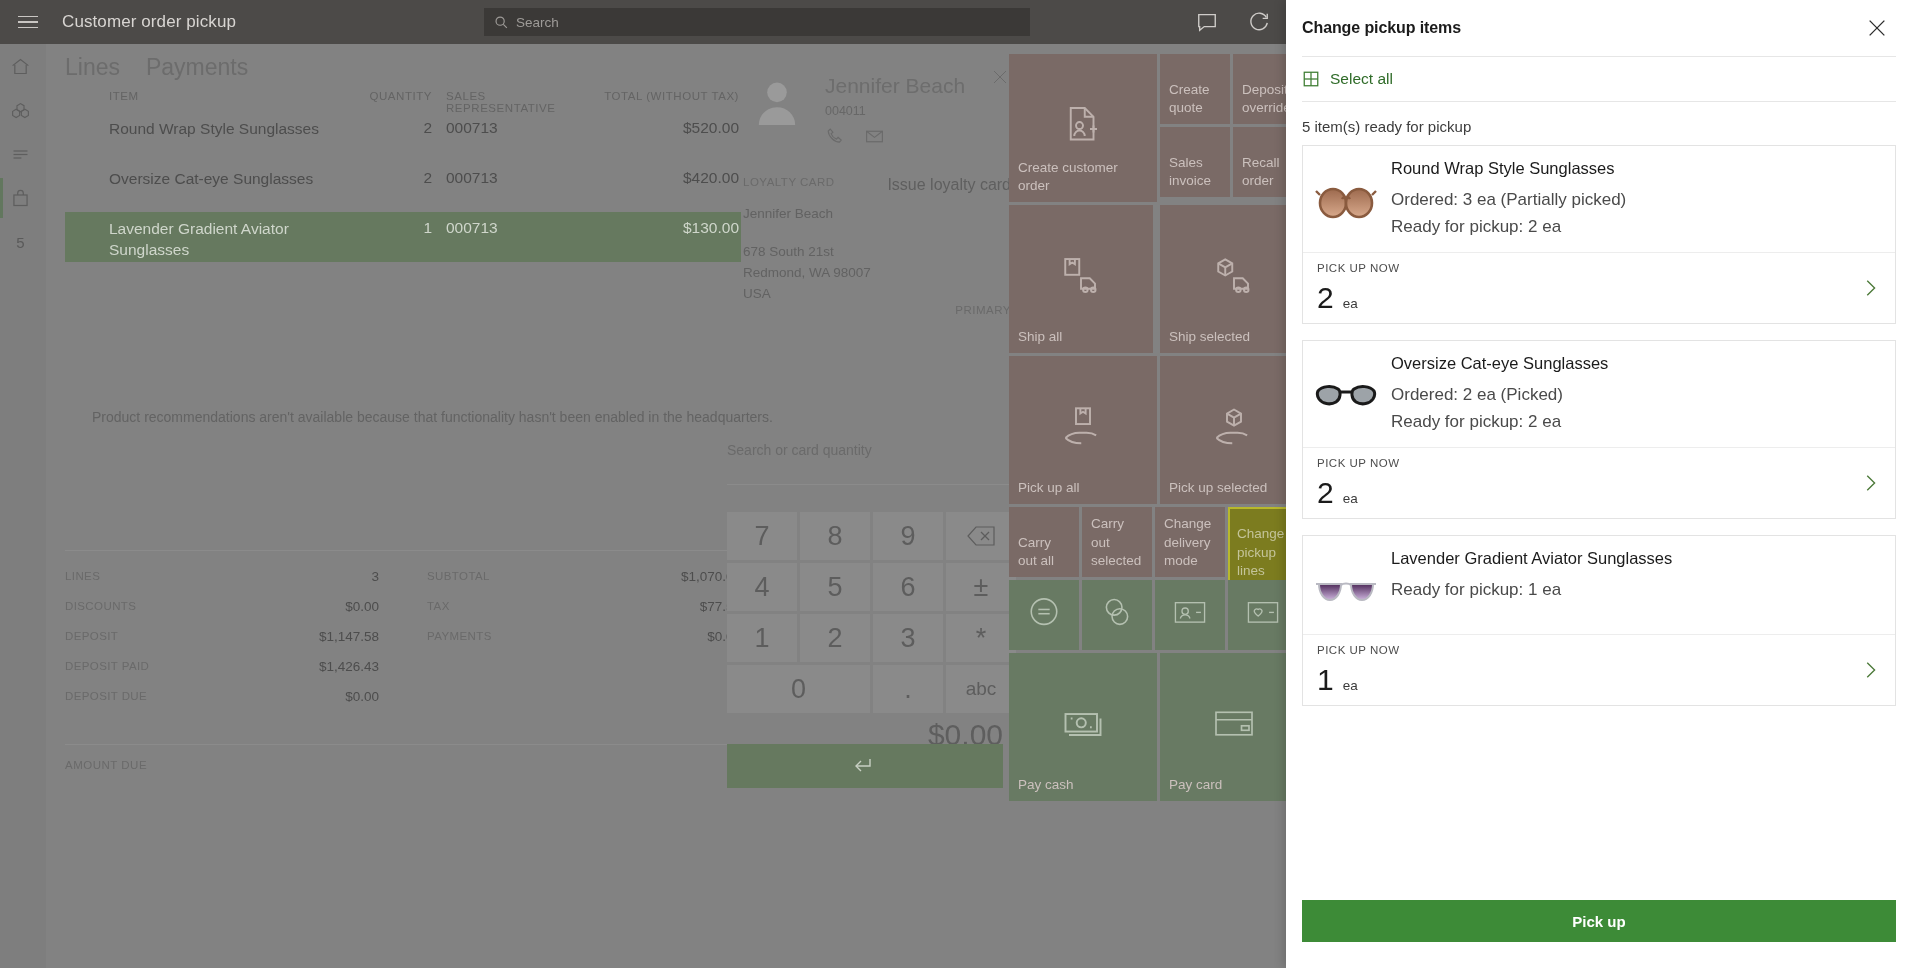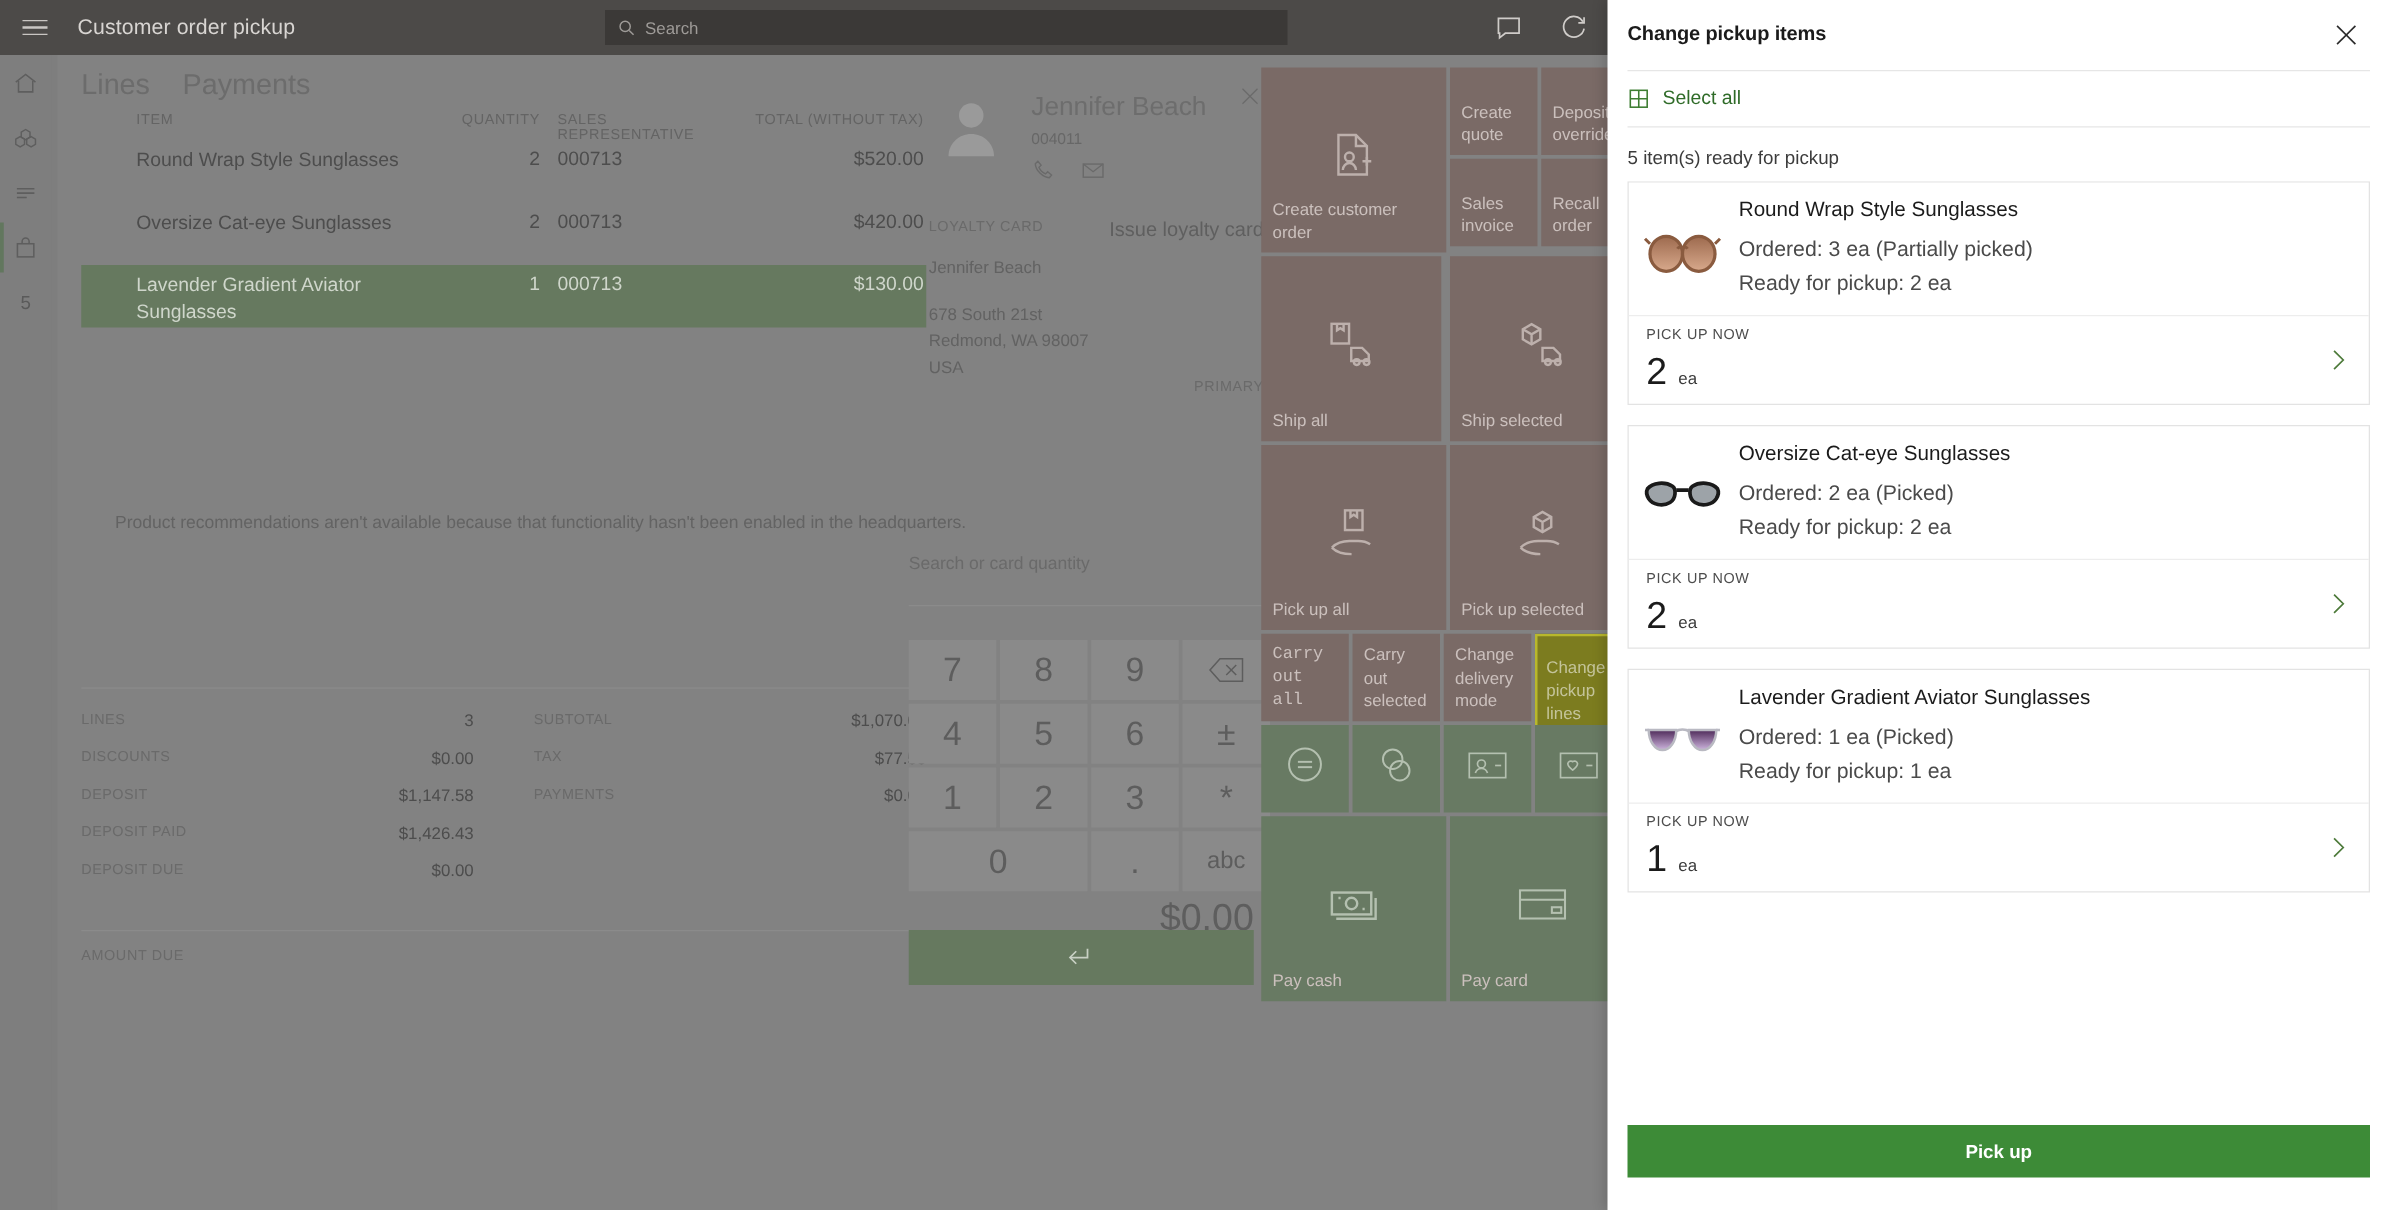--- a/index.html
+++ b/index.html
@@ -414,21 +414,21 @@
       <div class="tile brown" style="left:151px;top:302px;width:148px;height:148px;">
         <svg class="tico" viewBox="0 0 24 24" fill="none" stroke="currentColor" stroke-width="1.1">
             <path d="M8 5l4-2.3 4 2.3v4.6L12 11.9 8 9.6z"></path>
             <path d="M8 5l4 2.3 4-2.3M12 7.3v4.6"></path>
             <path d="M2 19c2.5-2.5 5.5-3 8-3h4c2 0 4 .5 5.5 1.5"></path>
             <path d="M2 19c2 2 5 3 9 3"></path>
           </svg>
         <span>Pick up selected</span>
       </div>
 
-      <div class="tile brown" style="left:0;top:453px;width:70px;height:70px;font-family:Liberation Mono, monospace;">
+      <div class="tile brown" style="left:0;top:453px;width:70px;height:70px;">
           <span>Carry out all</span>
         </div>
       <div class="tile brown" style="left:73px;top:453px;width:70px;height:70px;">
           <span>Carry out selected</span>
         </div>
       <div class="tile brown" style="left:146px;top:453px;width:70px;height:70px;">
           <span>Change delivery mode</span>
         </div>
       <div class="tile olive" style="left:219px;top:453px;width:70px;height:80px;">
           <span>Change pickup lines</span>
@@ -585,21 +585,20 @@
               </linearGradient>
             </defs>
             <path d="M4 8h22c0 9-5 16-11 16S4 17 4 8z" fill="url(#g2)" stroke="#b9b9c2" stroke-width="2"></path>
             <path d="M58 8H36c0 9 5 16 11 16s11-7 11-16z" fill="url(#g2)" stroke="#b9b9c2" stroke-width="2"></path>
             <path d="M26 9c2-2 8-2 10 0" stroke="#b9b9c2" stroke-width="2" fill="none"></path>
             <path d="M4 8H1M58 8h3" stroke="#b9b9c2" stroke-width="2"></path>
           </svg>
         </div>
         <div class="card-info">
           <div class="card-title">Lavender Gradient Aviator Sunglasses</div>
-          <div class="card-sub">Ordered: 1 ea (Picked)</div>
           <div class="card-sub">Ready for pickup: 1 ea</div>
         </div>
       </div>
       <div class="card-bot">
         <div style="flex:1">
           <div class="pun-lbl">PICK UP NOW</div>
           <div class="qty-row" style="margin-top:9px;">
             <span class="qty-num">1</span>
             <span class="qty-unit">ea</span>
           </div>

